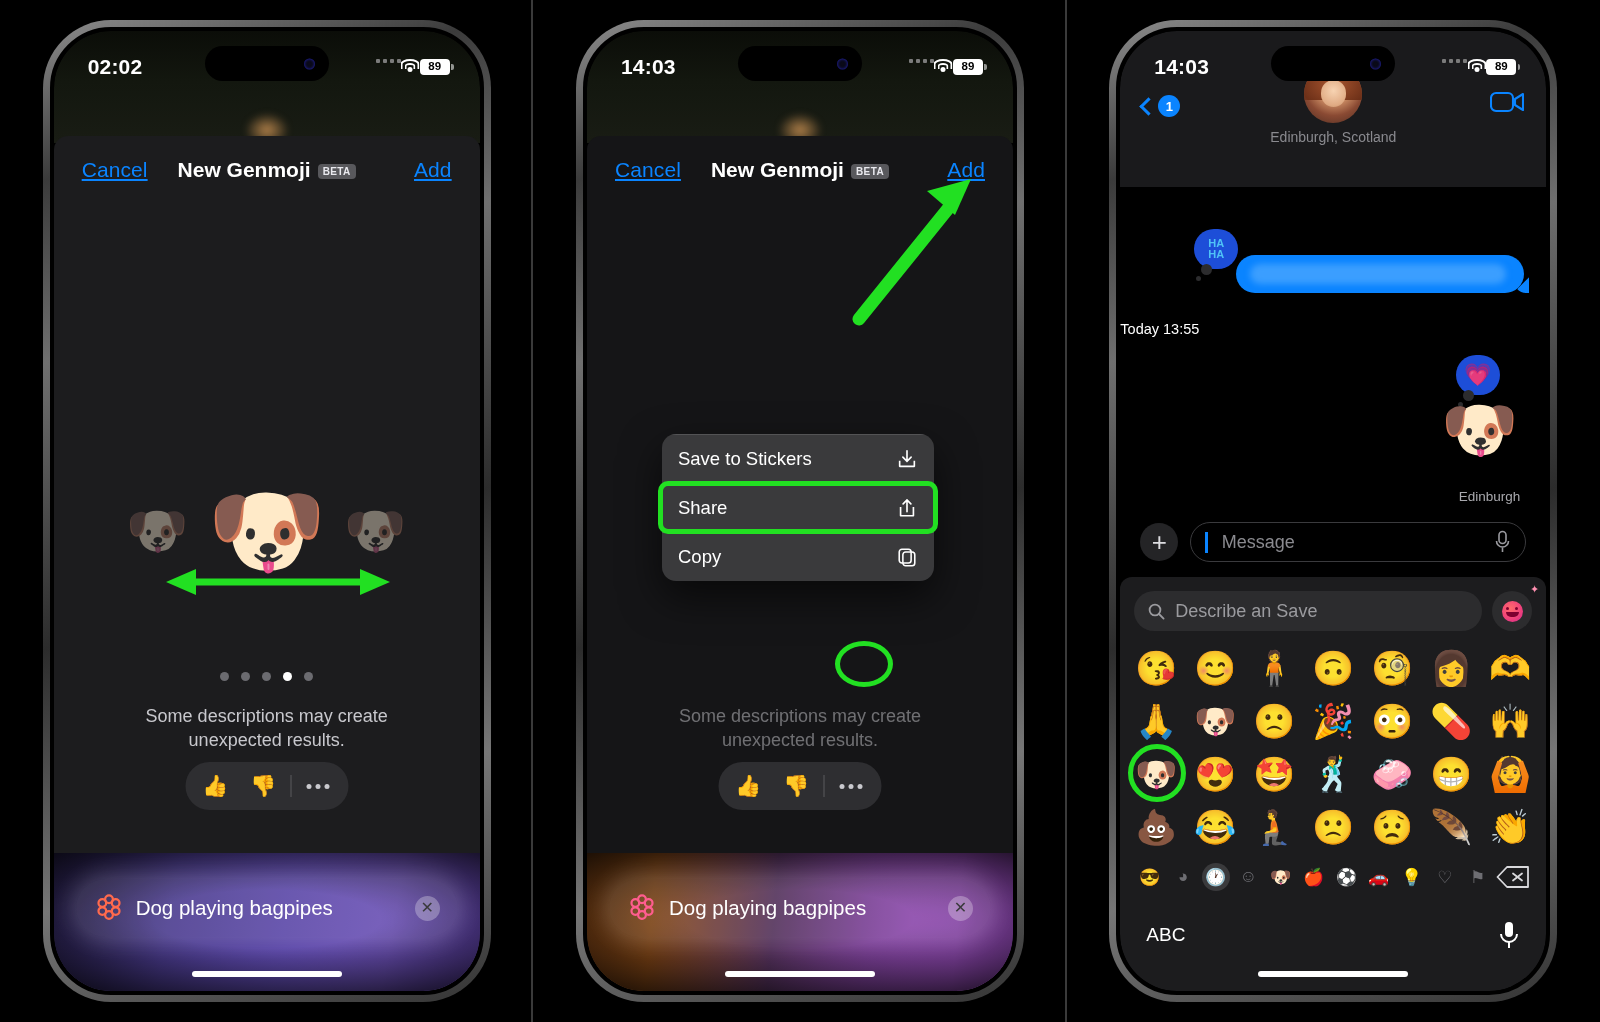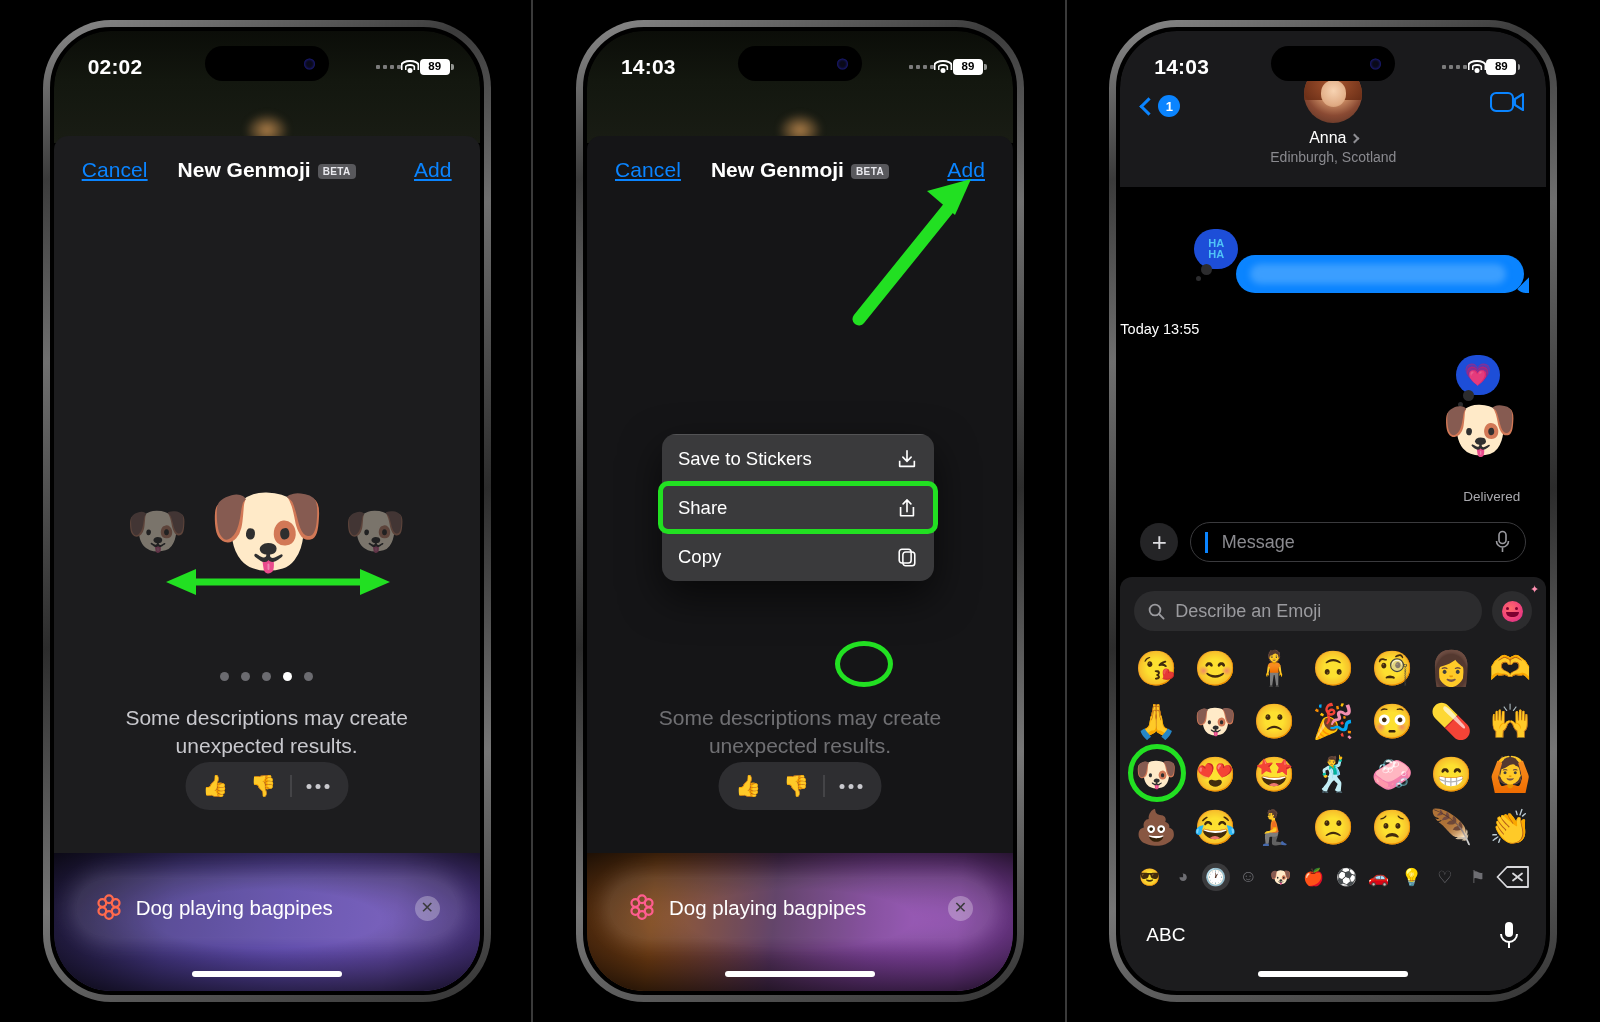--- a/index.html
+++ b/index.html
@@ -38,21 +38,21 @@
   .btn-power  { right:-3px; top:238px; width:5px; height:88px;
                 background: linear-gradient(270deg,#9a9a9a,#4a4a4a); }
 
   
   .statusbar {
     position:absolute; top:0; left:0; right:0; height:58px; z-index:30;
     display:flex; align-items:center; justify-content:space-between;
     padding: 14px 30px 0 34px; color:#fff;
   }
   .sb-time { font-size:21px; font-weight:700; letter-spacing:0.2px; }
-  .sb-right { display:flex; align-items:center; }
+  .sb-right { display:flex; align-items:flex-start; }
   .sig-dots { display:flex; gap:3px; align-items:flex-end; }
   .sig-dots i { display:block; width:4px; height:4px; background:#7b7b7b; border-radius:1px; }
   .wifi { position:relative; width:19px; height:15px; }
   .wifi span { position:absolute; left:50%; transform:translateX(-50%);
     border:2px solid #fff; border-bottom:none; border-radius:50% 50% 0 0; }
   .wifi .w1 { width:19px; height:10px; top:0; }
   .wifi .w2 { width:11px; height:6px; top:4px; }
   .wifi .w3 { width:5px; height:5px; top:8px; background:#fff; border:none; border-radius:50%; }
   .batt { position:relative; width:30px; height:16px; border-radius:4px; background:#fff;
           display:flex; align-items:center; justify-content:center; }
@@ -94,21 +94,21 @@
               display:flex; align-items:center; justify-content:center; gap:18px; }
   .emo { line-height:1; user-select:none; }
   .emo-side { font-size:50px; opacity:.55; filter: grayscale(.35) brightness(.8); }
   .emo-main { font-size:96px; }
 
   .dots { position:absolute; top:536px; left:0; right:0;
           display:flex; justify-content:center; gap:12px; }
   .dots i { width:9px; height:9px; border-radius:50%; background:#6b6b70; display:block; }
   .dots i.on { background:#fff; }
   .disclaimer { position:absolute; top:568px; left:0; right:0; text-align:center;
-    color:#c8c8cd; font-size:21px; line-height:1.35; padding:0 64px; }
+    color:#c8c8cd; font-size:18px; line-height:1.35; padding:0 64px; }
 
   .feedback { position:absolute; top:626px; left:50%; transform:translateX(-50%);
     height:48px; display:flex; align-items:center; gap:0;
     background:#2e2e31; border-radius:24px; padding:0 6px; }
   .fb-btn { width:48px; height:48px; display:flex; align-items:center; justify-content:center;
             color:#c9c9ce; font-size:21px; }
   .fb-sep { width:1px; height:22px; background:#5a5a5f; margin:0 3px; }
   .dots3 { display:flex; gap:4px; }
   .dots3 i { width:5px; height:5px; border-radius:50%; background:#c9c9ce; display:block; }
 
@@ -480,21 +480,20 @@
         <div class="screen">
 
           <div class="msg-root">
             <div class="msg-header">
               <div class="mh-back">
                 <span class="chev-l"></span>
                 <span class="badge">1</span>
               </div>
               <div class="mh-center">
                 <div class="avatar"></div>
-                <div class="mh-name"><span>Anna</span><span class="chev-r"></span></div>
                 <div class="mh-sub">Edinburgh, Scotland</div>
               </div>
               <svg class="mh-video" viewBox="0 0 34 22">
                   <rect x="1" y="2" width="22" height="18" rx="5" fill="none" stroke="#0a84ff" stroke-width="2.1"></rect>
                   <polygon points="25,8 33,3 33,19 25,14" fill="none" stroke="#0a84ff" stroke-width="2.1" stroke-linejoin="round"></polygon>
                 </svg>
             </div>
 
             <div class="bubble-row">
               <div class="tapback" style="left:-42px; top:-26px;">
@@ -504,21 +503,21 @@
                   <div class="bubble-text"></div>
                 </div>
             </div>
 
             <div class="ts">Today 13:55</div>
 
             <div class="tapback" style="right:46px; top:324px; position:absolute;">
               <span style="font-size:22px;">💗</span>
             </div>
             <div class="sticker-msg">🐶</div>
-            <div class="delivered">Delivered</div>
+            <div class="delivered">Edinburgh</div>
 
             <div class="msg-input-bar">
               <div class="plus-btn">+</div>
               <div class="msg-field">
                 <span class="caret"></span>
                 <span class="msg-ph">Message</span>
                 <svg class="mic" viewBox="0 0 17 24">
                     <rect x="5" y="1.5" width="7" height="12" rx="3.5" fill="none" stroke="#9a9a9f" stroke-width="1.6"></rect>
                     <path d="M2.5 11 a6 6 0 0 0 12 0" fill="none" stroke="#9a9a9f" stroke-width="1.6"></path>
                     <line x1="8.5" y1="17.5" x2="8.5" y2="22" stroke="#9a9a9f" stroke-width="1.6"></line>
@@ -526,21 +525,21 @@
               </div>
             </div>
 
             <div class="kb">
               <div class="kb-search-row">
                 <div class="kb-search">
                   <svg class="srch-ico" viewBox="0 0 17 17">
                       <circle cx="7" cy="7" r="5.4" fill="none" stroke="#9b9b9f" stroke-width="1.8"></circle>
                       <line x1="11" y1="11" x2="15.6" y2="15.6" stroke="#9b9b9f" stroke-width="1.8" stroke-linecap="round"></line>
                     </svg>
-                  <span>Describe an Emoji</span>
+                  <span>Describe an Save</span>
                 </div>
                 <div class="genmoji-btn">
                   <div class="gm-face">
                       <i class="e1"></i>
                       <i class="e2"></i>
                       <i class="m"></i>
                     </div>
                   <span class="gm-spark">✦</span>
                 </div>
               </div>

